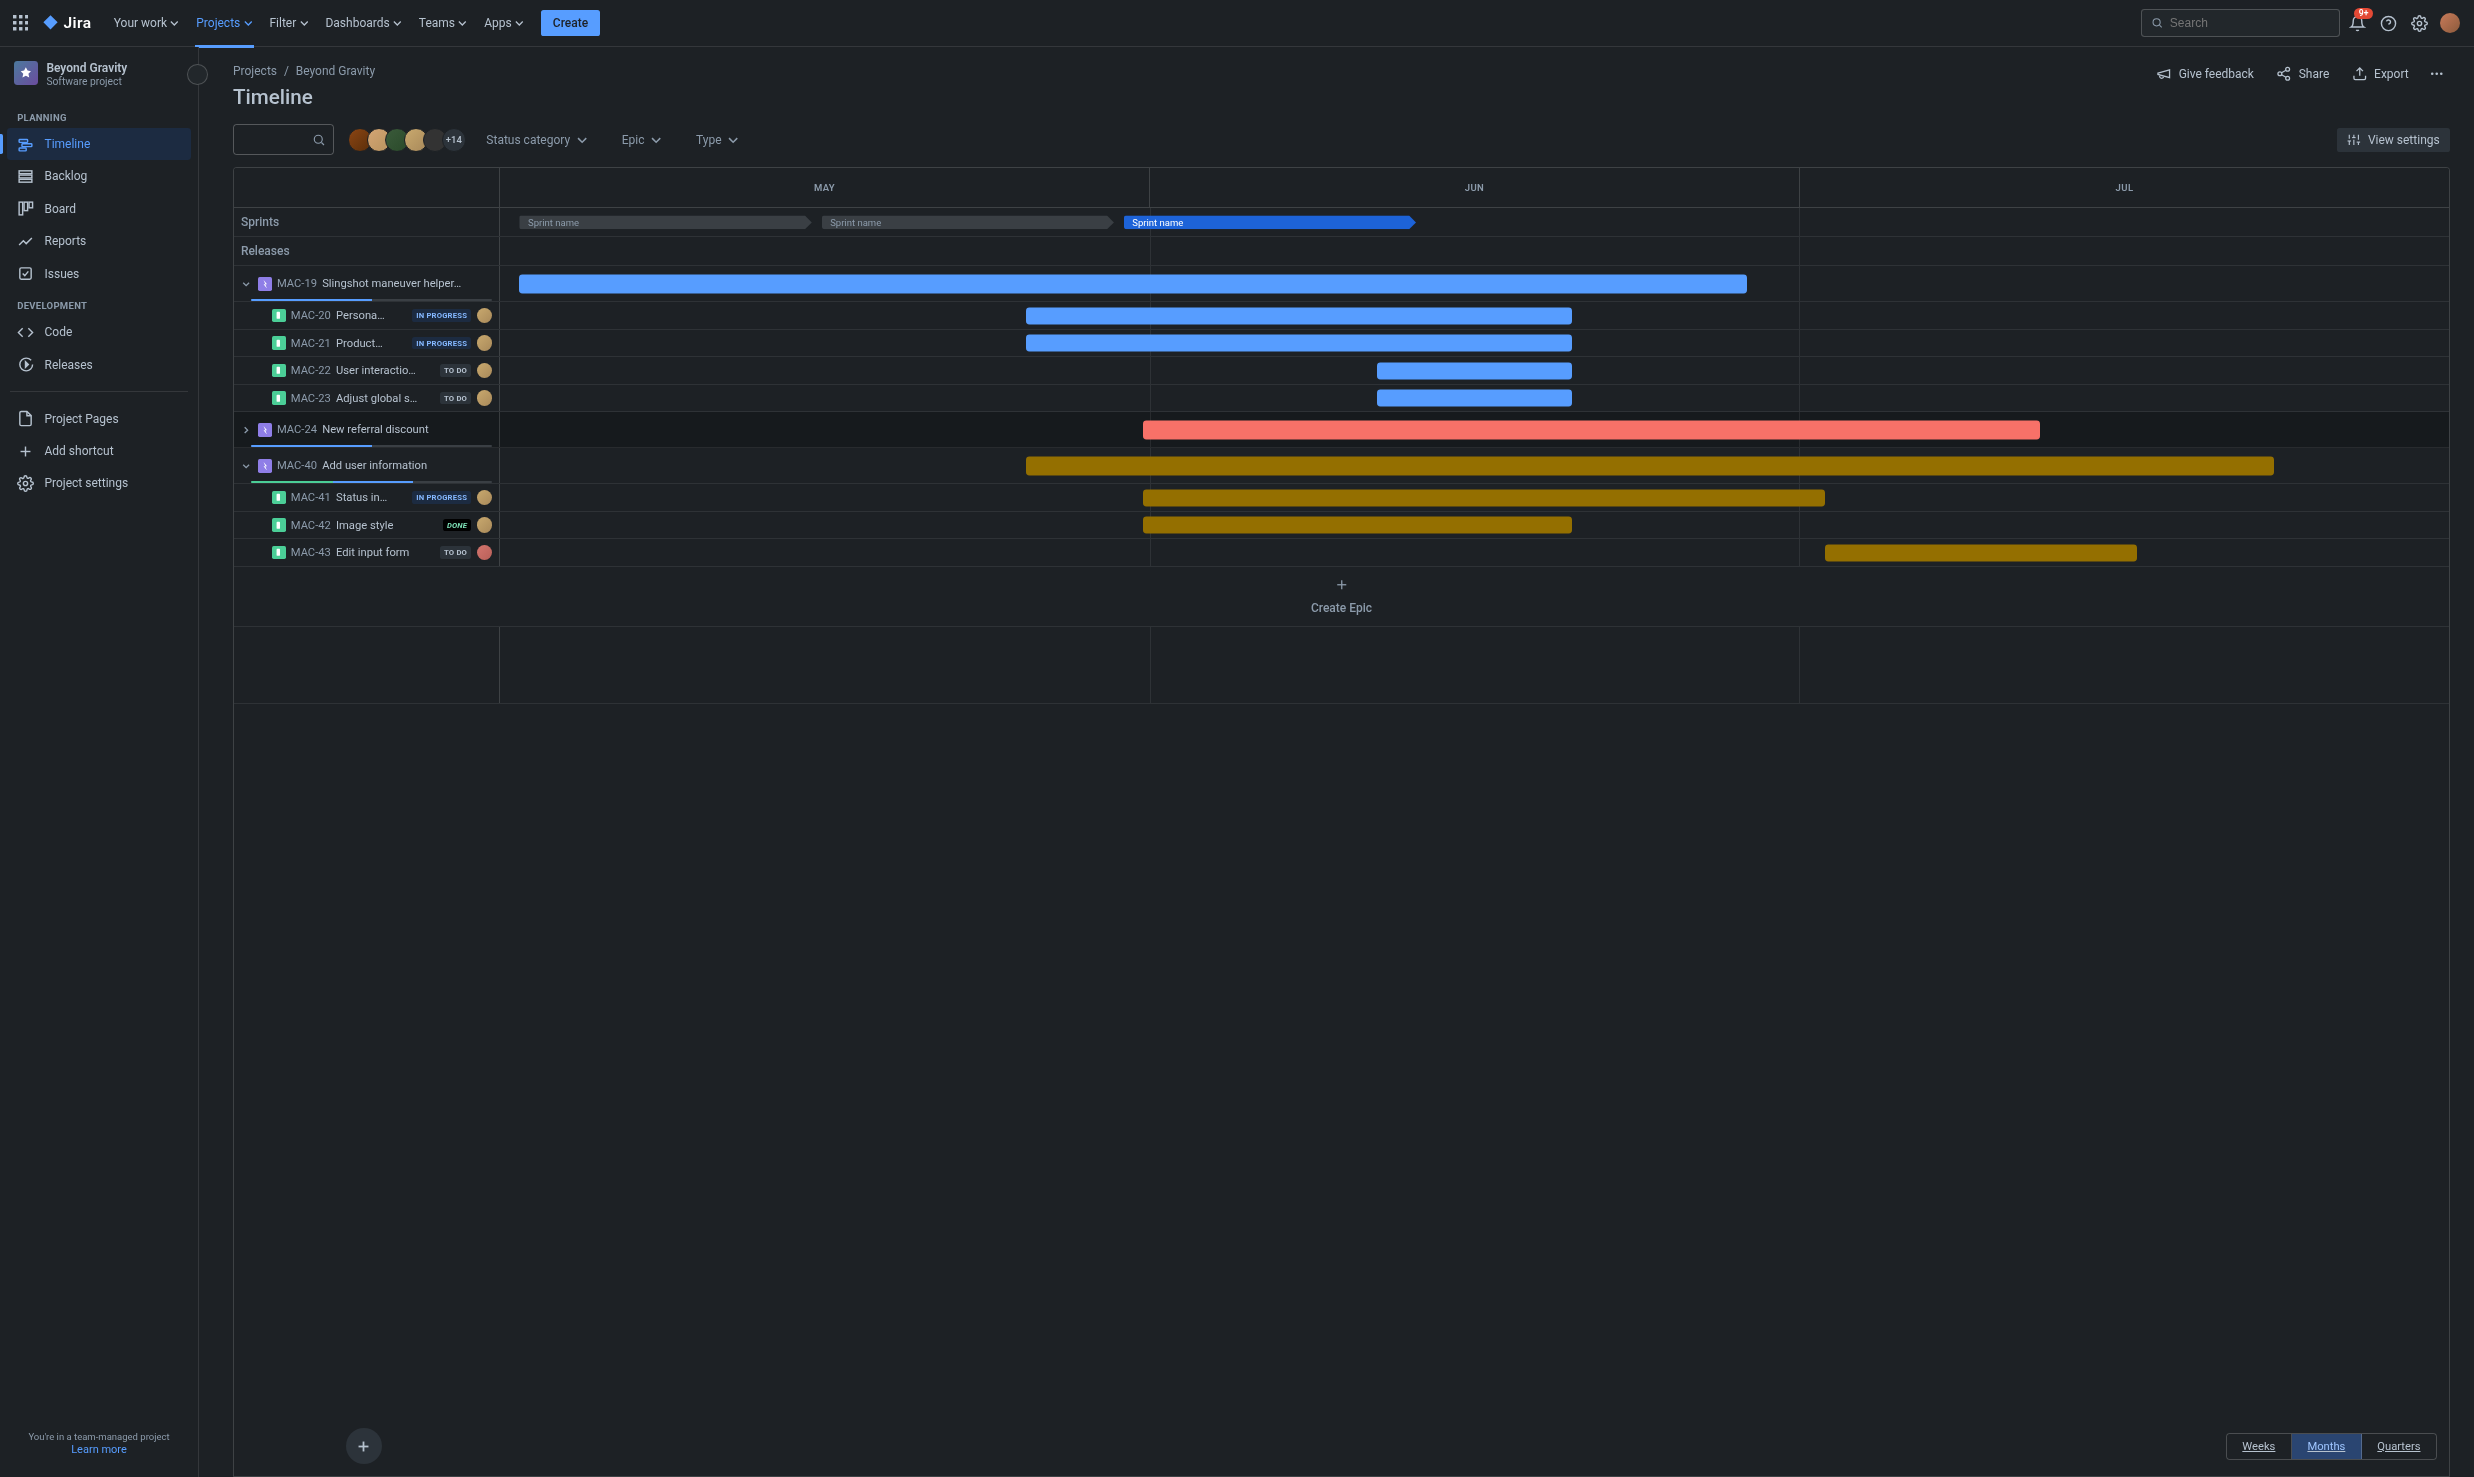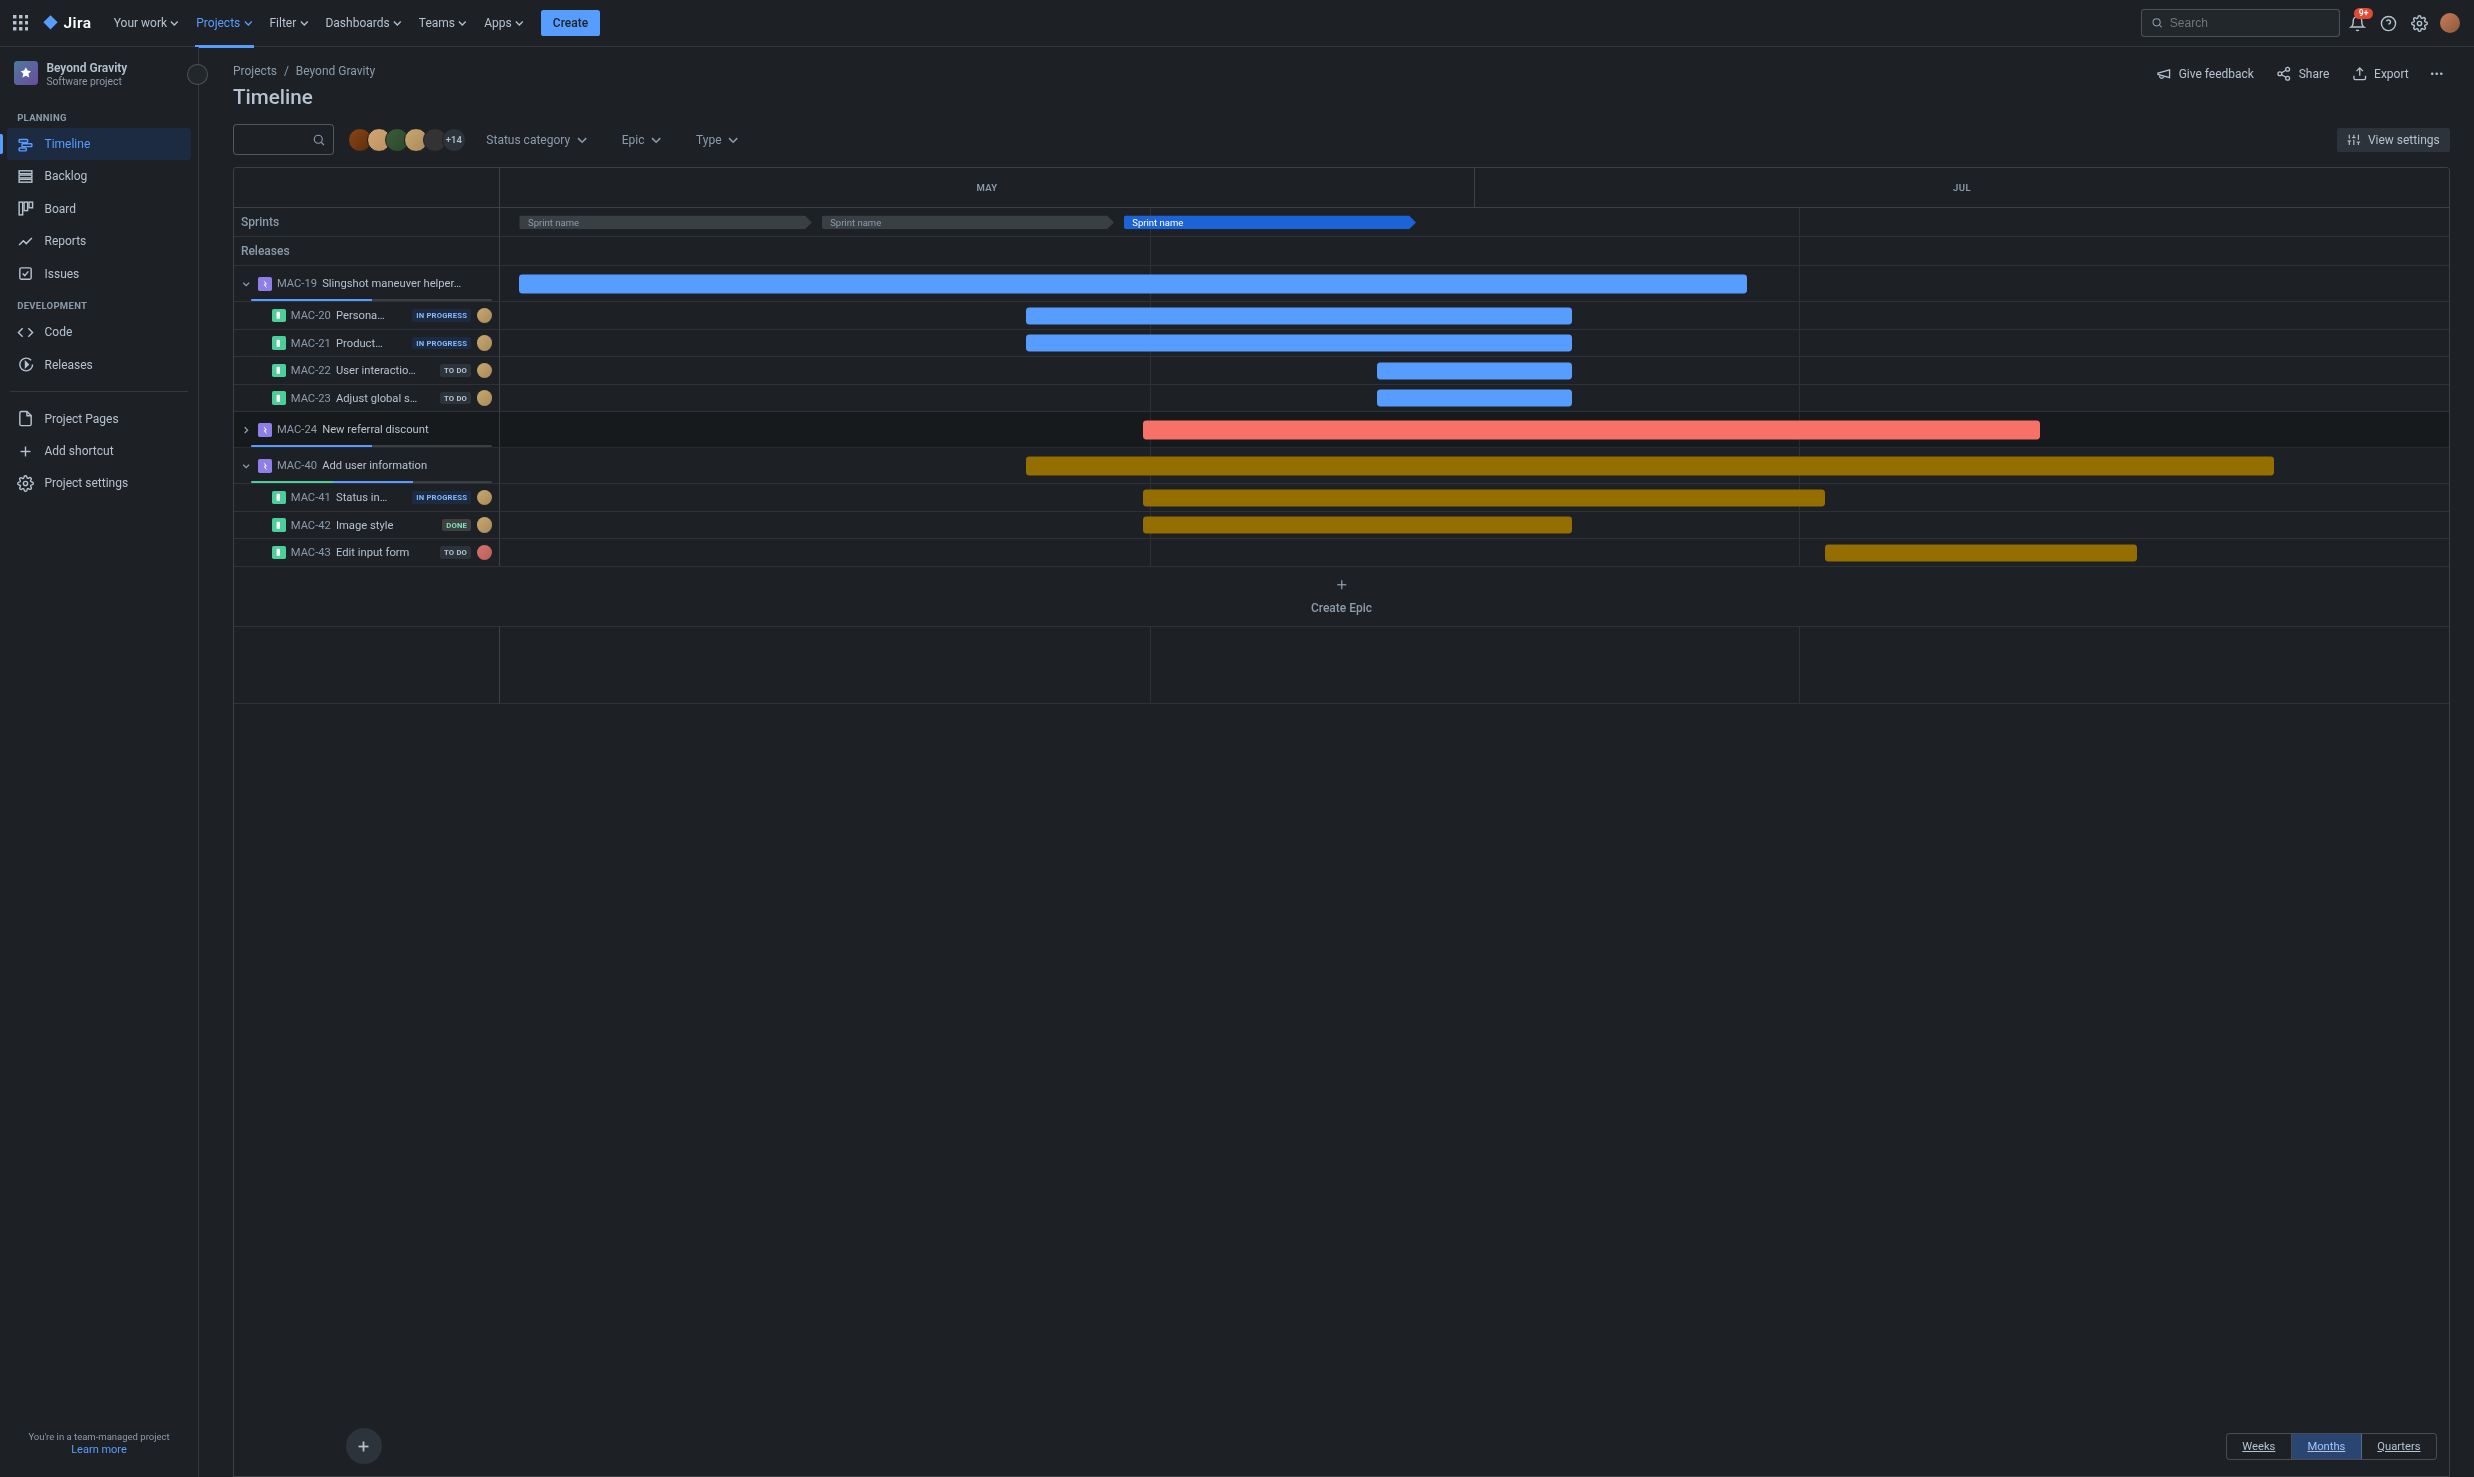--- a/index.html
+++ b/index.html
@@ -84,21 +84,21 @@
 .chev { width: 12px; cursor: pointer; color: #8c9bab; flex-shrink: 0; display: flex; align-items: center; }
 .story .row-content { padding-left: 31px; }
 .type-icon { width: 13.7px; height: 13.7px; border-radius: 1.7px; flex-shrink: 0; display: flex; align-items: center; justify-content: center; }
 .type-icon.epic-i { background: #8f7ee7; }
 .type-icon.story-i { background: #4bce97; }
 .issue-key { color: #8c9bab; font-size: 11.2px; flex-shrink: 0; }
 .issue-title { color: #b6c2cf; font-size: 11.2px; white-space: nowrap; overflow: hidden; text-overflow: ellipsis; flex: 1; min-width: 0; }
 .status-lozenge { font-size: 7.7px; font-weight: 700; padding: 1.7px 4.3px; border-radius: 2.6px; flex-shrink: 0; letter-spacing: 0.2px; }
 .status-lozenge.inprogress { background: #1c2b41; color: #85b8ff; }
 .status-lozenge.todo { background: #2c333a; color: #b6c2cf; }
-.status-lozenge.done { background: #404040; color: #7ee2b8; }
+.status-lozenge.done { background: #000000; color: #7ee2b8; font-style: italic; }
 .mini-av { width: 15.5px; height: 15.5px; border-radius: 50%; flex-shrink: 0; }
 .ma1{background:linear-gradient(135deg,#c9a96e,#a8895a);} .ma2{background:linear-gradient(135deg,#d4756e,#b85f58);}
 
 .progress-track { position: absolute; bottom: 0; left: 17px; right: 6.9px; height: 2.6px; background: #3a3f44; border-radius: 1.7px; display: flex; overflow: hidden; }
 .progress-track .seg { height: 100%; }
 .seg.done { background: #4bce97; } .seg.prog { background: #579dff; }
 
 .tl-bars { flex: 1; position: relative; }
 .tl-bars .month-line { position: absolute; top: 0; bottom: 0; width: 0.9px; background: rgba(255,255,255,0.08); }
 .bar { position: absolute; height: 19px; top: 50%; transform: translateY(-50%); border-radius: 3.4px; }
@@ -434,20 +434,21 @@
         <span>View settings</span>
       </div>
     </div>
 
     <div class="timeline-container">
       <div class="tl-grid" id="tl-grid">
           <div class="tl-header-row">
   <div class="tl-left"></div>
   <div class="tl-right">
               <div class="tl-month">MAY</div>
+              <div class="tl-month">JUN</div>
               <div class="tl-month">JUL</div>
             </div>
 </div>
           <div class="tl-row sprints">
   <div class="tl-left">
               <span>Sprints</span>
             </div>
   <div class="tl-bars">
               <div class="month-line" style="left:33.33333333333333%"></div>
               <div class="month-line" style="left:66.66666666666666%"></div>

